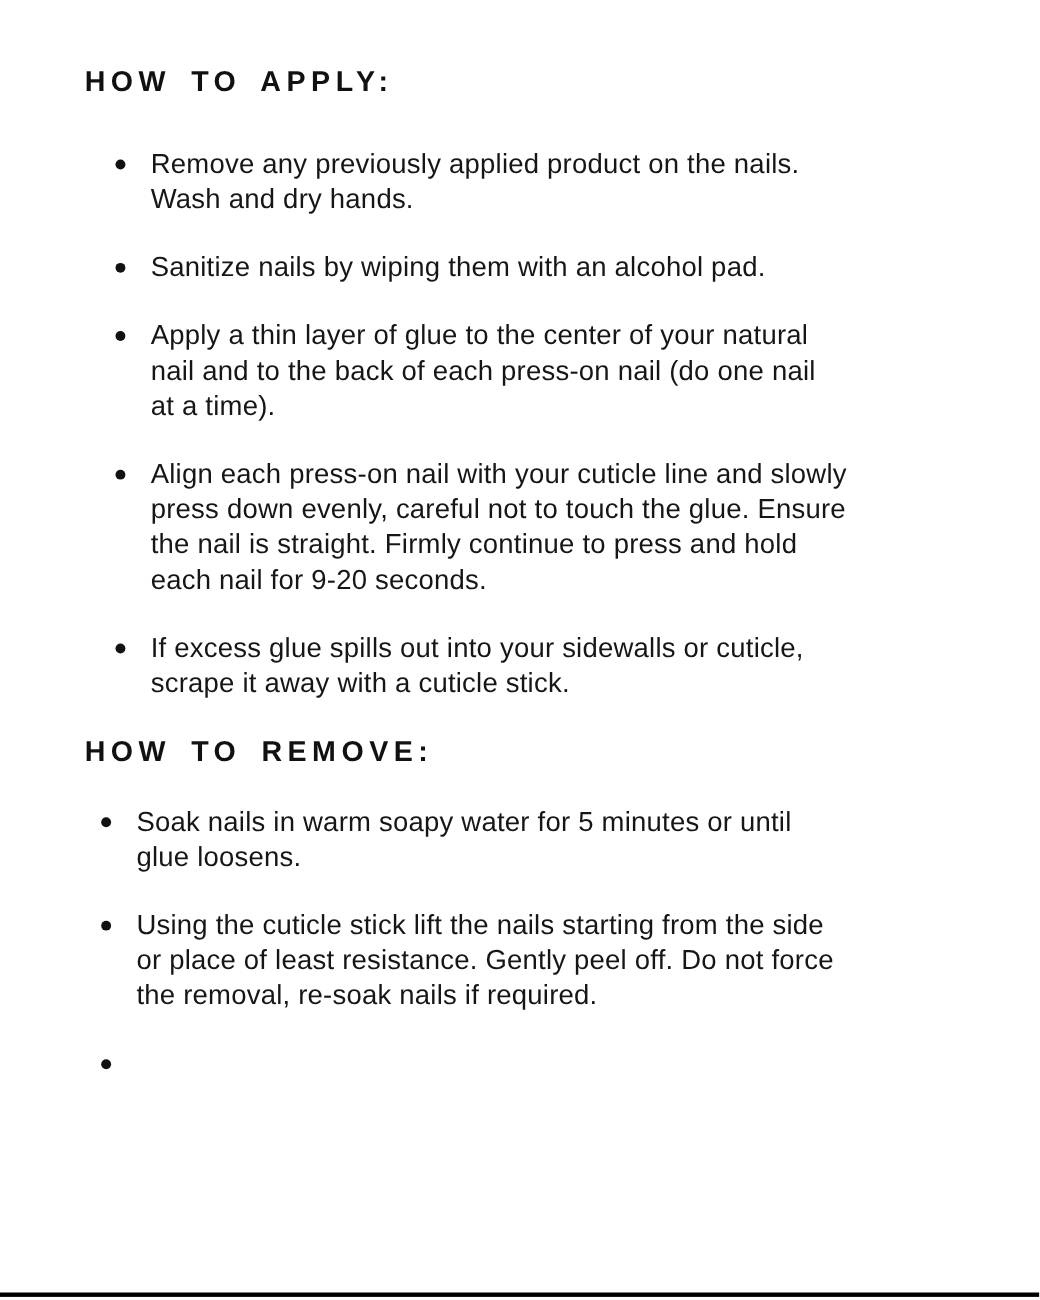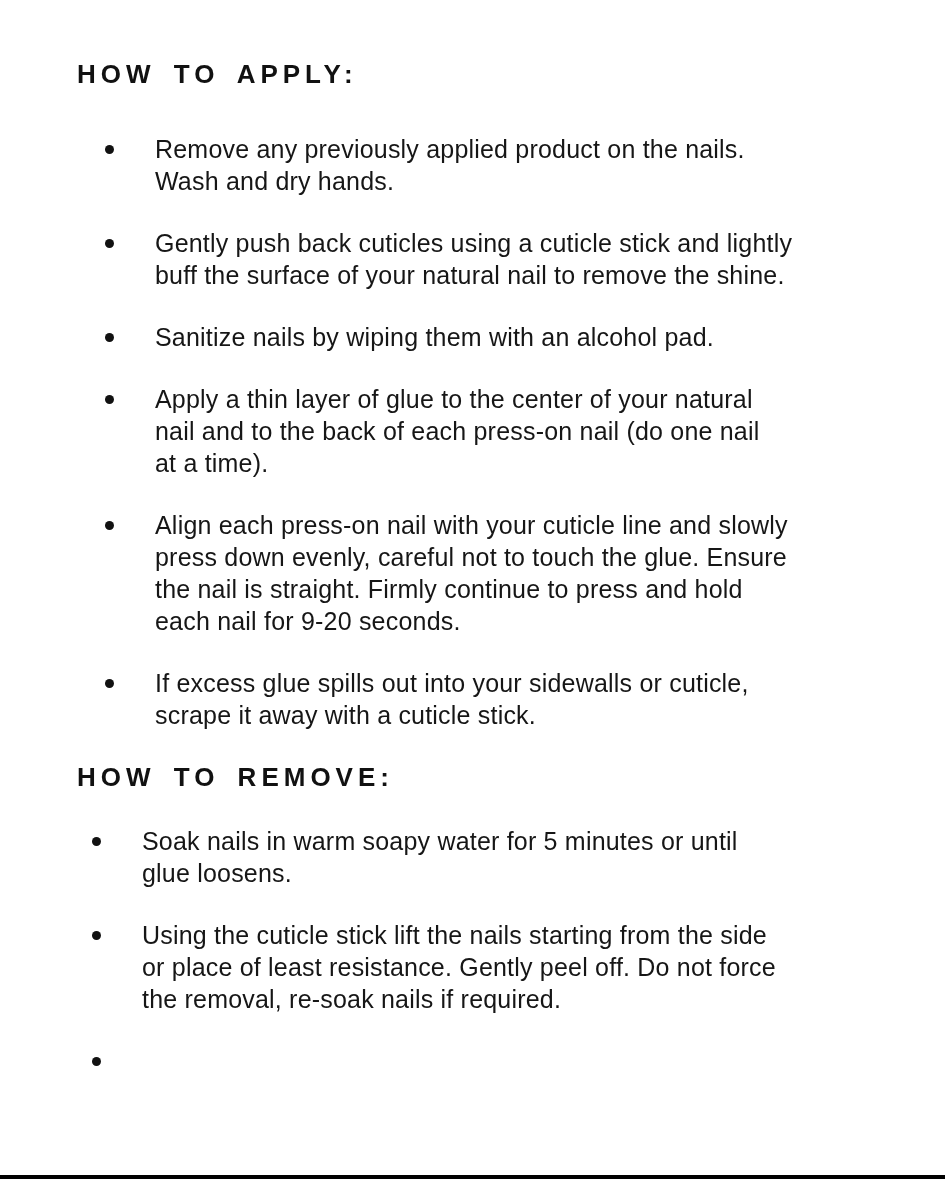--- a/index.html
+++ b/index.html
@@ -39,21 +39,20 @@
     margin-left: 105px;
   }
   ul.bullet-list.remove {
     margin-top: 32px;
     margin-left: 92px;
   }
   ul.bullet-list li {
     display: flex;
     align-items: flex-start;
     margin: 0 0 30px 0;
-    gap: 18px;
   }
   .bullet-dot {
     flex: none;
     width: 9px;
     height: 9px;
     border-radius: 50%;
     background: #111111;
     margin: 12px 23px 0 0;
   }
   .bullet-text {
@@ -77,25 +76,20 @@
 
 <div class="page">
 
   <h2 class="section-heading apply">HOW TO APPLY:</h2>
 
   <ul class="bullet-list apply">
     <li>
       <span class="bullet-dot"></span>
       <span class="bullet-text">Remove any previously applied product on the nails.
 Wash and dry hands.</span>
-    </li>
-    <li>
-      <span class="bullet-dot"></span>
-      <span class="bullet-text">Gently push back cuticles using a cuticle stick and lightly
-buff the surface of your natural nail to remove the shine.</span>
     </li>
     <li>
       <span class="bullet-dot"></span>
       <span class="bullet-text"> Sanitize nails by wiping them with an alcohol pad.</span>
     </li>
     <li>
       <span class="bullet-dot"></span>
       <span class="bullet-text">Apply a thin layer of glue to the center of your natural
 nail and to the back of each press-on nail (do one nail
 at a time).</span>

